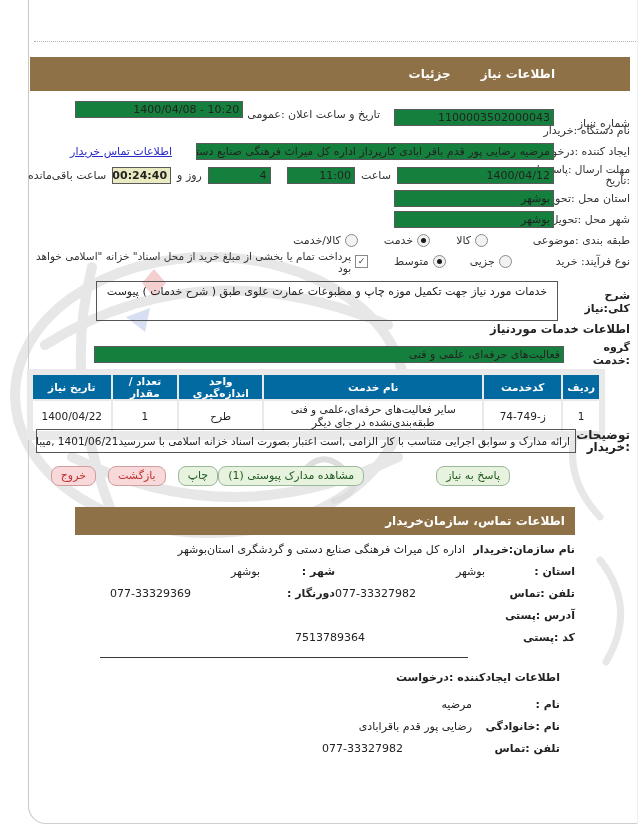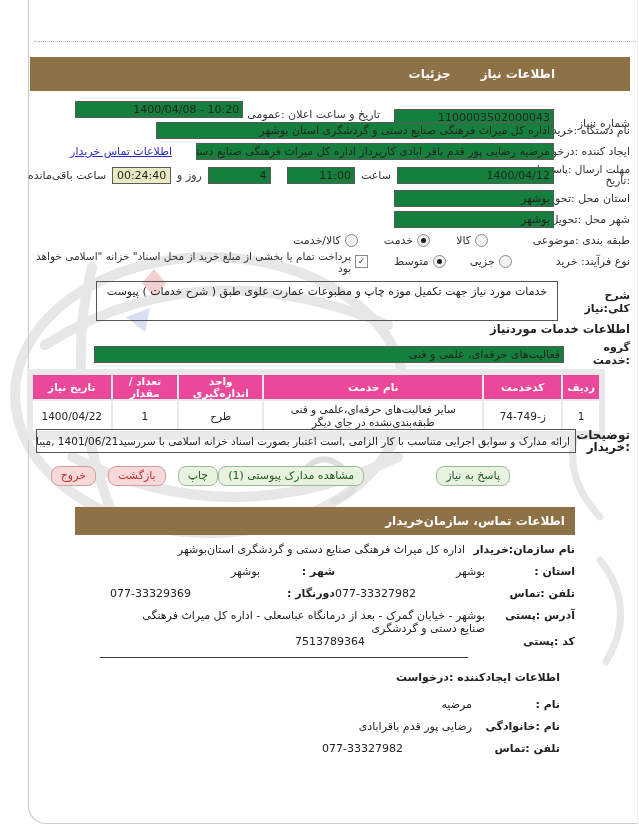--- a/index.html
+++ b/index.html
@@ -13,38 +13,38 @@
   .topbar{position:absolute;top:57px;right:9px;left:30px;height:34px;padding:0 75px 0 10px;gap:30px;}
   .bar2{position:absolute;top:507px;right:64px;width:480px;height:28px;padding:0 10px;}
   .form1{position:absolute;top:99px;right:9px;width:602px;}
   .row{display:flex;align-items:center;height:21px;}
   .row.tall{height:26px;}
   .lbl{color:#333;white-space:nowrap;}
   .lbl2l{font-size:10.5px;line-height:11px;white-space:nowrap;}
   .inp{border:1px solid #5a5a5a;height:15px;line-height:15px;padding:0 3px;background:#15803d;
        text-align:right;white-space:nowrap;overflow:hidden;}
   .link{color:#2a2ac8;text-decoration:underline;margin-right:24px;white-space:nowrap;cursor:pointer;}
-  .countdown{background:#eaeac2;text-align:center;}
+  .countdown{background:#eaeac2;text-align:center;font-weight:bold;}
   .radio{width:11px;height:11px;border:1px solid #8a8a8a;border-radius:50%;background:#f2f2f2;
          display:inline-flex;align-items:center;justify-content:center;margin-left:4px;flex:none;}
   .radio.sel::after{content:'';width:5px;height:5px;background:#1a1a1a;border-radius:50%;}
   .checkbox{width:11px;height:11px;border:1px solid #8a8a8a;background:#fff;display:inline-flex;
             align-items:center;justify-content:center;margin-left:4px;font-size:9px;color:#444;flex:none;}
   .checkbox.checked::after{content:'✓';line-height:1;}
   .desc{position:absolute;top:281px;right:9px;width:600px;display:flex;}
   .desc .dlabel{font-weight:bold;width:72px;padding-top:8px;}
   .descbox{width:448px;height:34px;border:1px solid #555;padding:2px 6px;text-align:center;
            line-height:16px;background:transparent;}
   .svc-title{position:absolute;top:322px;right:9px;font-weight:bold;font-size:11.5px;}
   .grp{position:absolute;top:341px;right:9px;width:600px;display:flex;align-items:center;}
   .grp .glabel{font-weight:bold;width:66px;}
   .grp .inp{width:462px;}
   .table-wrap{position:absolute;top:369px;right:34px;width:570px;background:#e9e9e9;padding:4px 4px 7px;}
   table{width:100%;border-collapse:separate;border-spacing:2px;}
-  th{background:#ec4899;color:#fff;font-weight:bold;font-size:10.5px;height:18px;padding:0 2px;}
+  th{background:#0369a1;color:#fff;font-weight:bold;font-size:10.5px;height:18px;padding:0 2px;}
   td{background:#fff;text-align:center;font-size:10.5px;padding:1px 2px;height:28px;vertical-align:middle;line-height:13px;}
   .notes{position:absolute;top:429px;right:9px;width:601px;display:flex;align-items:center;}
   .notes .nlabel{font-weight:bold;width:54px;font-size:12px;line-height:12px;}
   .notesbox{width:528px;height:22px;line-height:22px;border:1px solid #555;padding:0 5px;font-size:10.5px;
             text-align:right;background:transparent;white-space:nowrap;overflow:hidden;}
   .btns{position:absolute;top:466px;right:129px;display:flex;align-items:center;}
   .btn{height:20px;line-height:18px;padding:0 9px;font-size:11px;border-radius:8px;cursor:pointer;
        font-family:"DejaVu Sans","Liberation Sans",sans-serif;white-space:nowrap;}
   .btn-green{background:#e7f3df;border:1px solid #9bb89b;color:#215c21;}
   .btn-pink{background:#f8d8d8;border:1px solid #cf9f9f;color:#c03030;}
@@ -93,21 +93,20 @@
 
     <div class="row">
       <span class="lbl" style="width:76px;margin-top:28px;">شماره :نیاز</span>
       <span class="inp" style="width:152px;margin-top:16px;">1100003502000043</span>
       <span class="lbl" style="margin-right:14px;margin-top:10px;">تاریخ و ساعت اعلان :عمومی</span>
       <span class="inp" style="width:160px;margin-right:4px;">10:20 - 1400/04/08</span>
     </div>
 
     <div class="row">
       <span class="lbl" style="width:76px;">نام دستگاه :خریدار</span>
-      <span class="inp" style="width:390px;">اداره کل میراث فرهنگی  صنایع دستی و گردشگری استان بوشهر</span>
     </div>
 
     <div class="row">
       <span class="lbl" style="width:76px;">ایجاد کننده :درخواست</span>
       <span class="inp" style="width:350px;">مرضیه رضایی پور قدم باقر ابادی کارپرداز اداره کل میراث فرهنگی  صنایع دستی</span>
       <span class="link">اطلاعات تماس خریدار</span>
     </div>
 
     <div class="row tall">
       <span class="lbl lbl2l" style="width:76px;">
@@ -231,21 +230,20 @@
       <span class="cval fa">بوشهر</span>
     </div>
     <div class="crow">
       <span class="clabel">تلفن :تماس</span>
       <span class="cval">077-33327982</span>
       <span class="clabel w70">دورنگار :</span>
       <span class="cval">077-33329369</span>
     </div>
     <div class="crow">
       <span class="clabel">آدرس :پستی</span>
-      <span class="cval fa wide">بوشهر - خیابان گمرک - بعد از درمانگاه عباسعلی - اداره کل میراث فرهنگی صنایع دستی و گردشگری</span>
     </div>
     <div class="crow">
       <span class="clabel">کد :پستی</span>
       <span class="cval" style="width:190px;">7513789364</span>
     </div>
   </div>
 
   <div class="hr"></div>
 
   <div class="creator">

